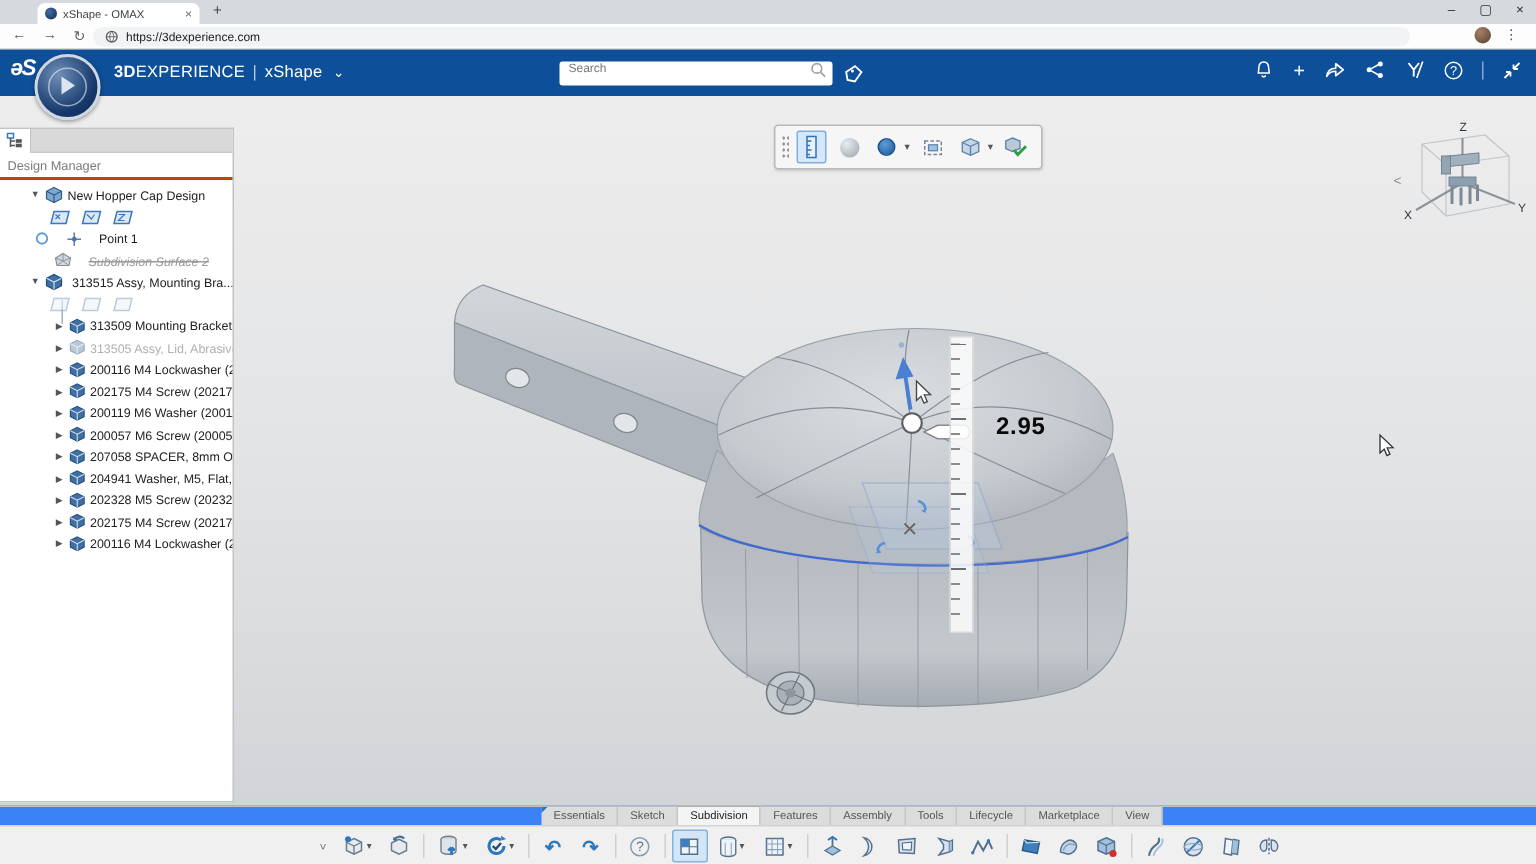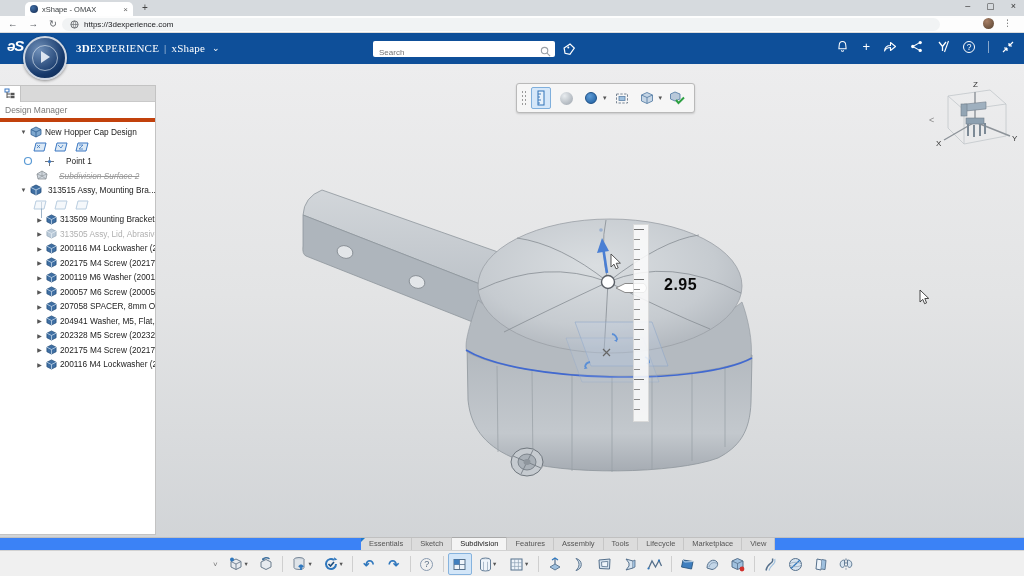--- a/index.html
+++ b/index.html
@@ -30,26 +30,26 @@
   
   .appbar{ position:absolute; left:0; top:33px; width:100%; height:31px; background:#0e4f99; }
   .ds-logo{ position:absolute; left:7px; top:37px; color:#fff; font-size:15px; font-style:italic; font-weight:bold; letter-spacing:-1px;}
   .compass-badge{ position:absolute; left:23px; top:36px; width:44px; height:44px; border-radius:50%;
     background:radial-gradient(circle at 35% 30%, #6f8fb8, #16396b 65%, #0c2448);
     border:2px solid #cfd7e2; box-shadow:0 1px 3px rgba(0,0,0,.4); z-index:5;}
   .compass-badge .ring{ position:absolute; left:7px; top:7px; right:7px; bottom:7px; border-radius:50%;
     border:1.5px solid rgba(220,230,240,.65);}
   .compass-badge .play{ position:absolute; left:16px; top:13px; width:0; height:0;
     border-left:9px solid rgba(235,242,250,.9); border-top:6.5px solid transparent; border-bottom:6.5px solid transparent;}
-  .brand{ position:absolute; left:76px; top:42px; color:#fff; font-size:11px; letter-spacing:.2px; display:flex; gap:5px; align-items:center;font-family:Liberation Serif, serif;}
+  .brand{ position:absolute; left:76px; top:42px; color:#fff; font-size:11px; letter-spacing:.2px; display:flex; gap:5px; align-items:center;}
   .brand b{ font-weight:bold; }
   .brand .sep{ opacity:.7; font-weight:300;}
   .brand .chev{ font-size:9px; margin-left:2px;}
   .searchwrap{ position:absolute; left:373px; top:41px; width:182px; height:16px; background:#fff; border-radius:2px;
-    display:flex; align-items:flex-end; padding:0 4px 0 6px;}
+    display:flex; align-items:flex-start; padding:0 4px 0 6px;}
   .searchwrap input{ border:none; outline:none; flex:1; font-size:8px; color:#333; font-family:inherit; background:transparent;}
   .tagicon{ position:absolute; left:562px; top:42px; }
   .appicons{ position:absolute; right:10px; top:40px; display:flex; align-items:center; gap:13px; }
   .appicons .txt{ color:#fff; font-size:13px; line-height:1;}
   .appicons .bar{ width:1px; height:12px; background:rgba(255,255,255,.5);}
   .qmark{ width:12px; height:12px; border:1px solid #fff; border-radius:50%; color:#fff; font-size:8.5px;
           display:flex; align-items:center; justify-content:center;}
 
   
   .viewport{ position:absolute; left:0; top:64px; width:1024px; height:512px;
@@ -78,21 +78,21 @@
     background:repeating-linear-gradient(to bottom, #8b8b8b 0 1px, transparent 1px 10px);}
   .ruler .major{ position:absolute; left:0; top:4px; bottom:4px; width:10px;
     background:repeating-linear-gradient(to bottom, #6f6f6f 0 1px, transparent 1px 50px);}
   .dimval{ position:absolute; left:664px; top:276px; font-size:16px; font-weight:bold; color:#0a0a0a; letter-spacing:.5px;}
 
   
   .panel{ position:absolute; left:0; top:85px; width:156px; height:450px; background:#fff;
           border:1px solid #c3c3c3; border-left:none; }
   .ptabstrip{ height:16px; background:#d9d9d9; border-bottom:1px solid #c9c9c9; display:flex;}
   .ptab{ width:21px; height:16px; background:#fff; border-right:1px solid #c3c3c3; display:flex; align-items:center; justify-content:center;}
-  .ptitle{ font-size:8.5px; color:#7a7a7a; padding:3px 0 3px 5px; border-bottom:4px solid #c2410c;}
+  .ptitle{ font-size:8.5px; color:#7a7a7a; padding:3px 0 3px 5px; border-bottom:2px solid #c2410c;}
   .tree{ padding-top:3px; position:relative;}
   .trow{ display:flex; align-items:center; height:14.5px; gap:3px; font-size:8.3px; color:#222; white-space:nowrap; overflow:hidden;}
   .trow .caret{ font-size:6px; color:#555; width:7px; text-align:center; flex:none;}
   .ind1{ padding-left:20px;gap:11px;} .ind2{ padding-left:33px;} .ind3{ padding-left:36px;}
   .muted{ color:#b0b0b0;}
   .strike{ text-decoration:line-through; color:#9a9a9a;font-style:italic;}
   .cubeic, .planeic{ flex:none; }
   .vline{ position:absolute; left:41px; top:80px; width:1px; height:16px; background:#9fb4c8;}
 
   

